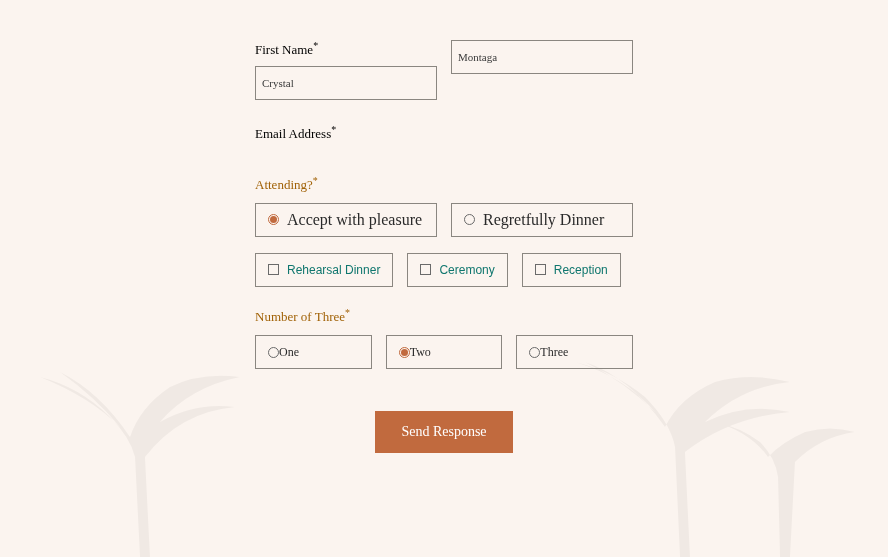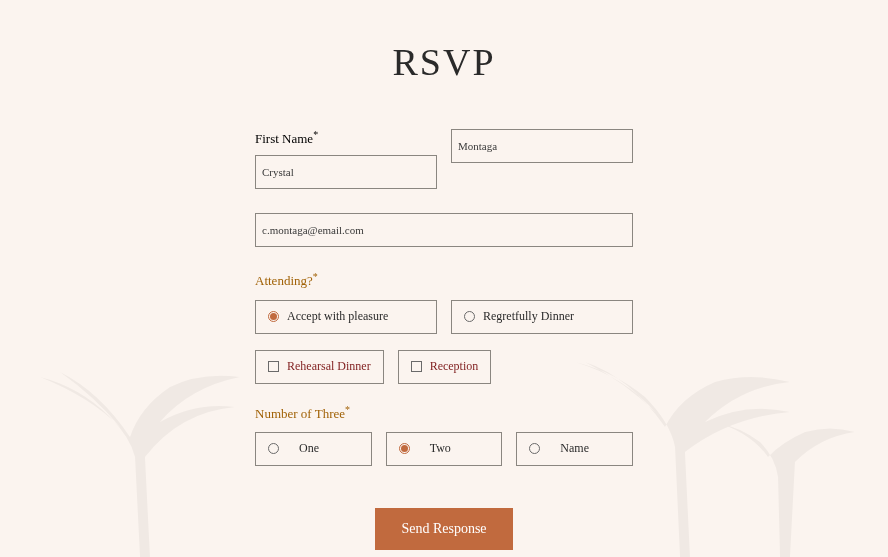--- a/index.html
+++ b/index.html
@@ -88,21 +88,21 @@
       border: 1px solid #8a8680;
       background: transparent;
       padding: 9px 12px;
       display: flex;
       align-items: center;
       gap: 8px;
       cursor: pointer;
       height: 34px;
     }
     .option-box span {
-      font-size: 12px;
+      font-size: 16px;
       color: #2a2a2a;
       font-family: Georgia, serif;
     }
     .radio, .checkbox {
       width: 11px;
       height: 11px;
       border: 1px solid #6a6a6a;
       flex-shrink: 0;
       position: relative;
     }
@@ -135,36 +135,36 @@
       background: transparent;
       padding: 9px 12px;
       display: flex;
       align-items: center;
       gap: 8px;
       cursor: pointer;
       height: 34px;
     }
     .event-box span {
       font-size: 12px;
-      color: #7f1d1d;
-      font-family: Liberation Serif, serif;
+      color: #0f766e;
+      font-family: Liberation Sans, sans-serif;
     }
     .guest-row {
       display: flex;
       gap: 14px;
       margin-bottom: 42px;
     }
     .guest-box {
       flex: 1;
       border: 1px solid #8a8680;
       background: transparent;
       padding: 9px 12px;
       display: flex;
       align-items: center;
-      gap: 20px;
+      gap: 0;
       cursor: pointer;
       height: 34px;
     }
     .guest-box span {
       font-size: 12px;
       color: #2a2a2a;
       font-family: Georgia, serif;
     }
     .submit-btn {
       display: block;
@@ -183,35 +183,34 @@
 
 <svg class="palm-bg" viewBox="0 0 888 280" preserveAspectRatio="xMidYMax slice">
   <g fill="#000">
     <path d="M 140 280 L 135 180 Q 130 160 110 140 Q 80 110 40 100 Q 90 120 120 150 Q 95 120 60 95 Q 100 115 130 160 Q 140 130 170 110 Q 200 95 240 100 Q 190 110 160 145 Q 195 125 235 130 Q 180 135 145 180 L 150 280 Z"></path>
     <path d="M 680 280 L 675 170 Q 670 145 645 120 Q 615 95 575 85 Q 625 100 655 135 Q 625 105 585 85 Q 630 100 665 150 Q 680 120 715 105 Q 750 95 790 105 Q 740 110 705 145 Q 745 125 790 135 Q 730 140 685 175 L 690 280 Z"></path>
     <path d="M 780 280 L 778 200 Q 775 180 760 165 Q 740 150 715 145 Q 750 155 768 180 Q 782 165 805 155 Q 830 148 855 155 Q 820 160 795 185 L 790 280 Z"></path>
   </g>
 </svg>
 
 <div class="container">
-  <h1>RSVP</h1>
 
   <div class="row">
     <div class="field">
       <label><span>First Name</span><span class="req">*</span></label>
       <input type="text" value="Crystal" style="">
     </div>
     <div class="field">
       <input type="text" value="Montaga" style="">
     </div>
   </div>
 
   <div class="row">
     <div class="field full">
-      <input type="email" value="c.montaga@email.com" style="">
+      <label><span>Email Address</span><span class="req">*</span></label>
     </div>
   </div>
 
   <div class="section-label"><span>Attending?</span><span class="req">*</span></div>
   <div class="option-row">
     <div class="option-box">
       <div class="radio selected"></div>
       <span>Accept with pleasure</span>
     </div>
     <div class="option-box">
@@ -220,34 +219,38 @@
     </div>
   </div>
 
   <div class="event-row">
     <div class="event-box">
       <div class="checkbox"></div>
       <span>Rehearsal Dinner</span>
     </div>
     <div class="event-box">
       <div class="checkbox"></div>
+      <span>Ceremony</span>
+    </div>
+    <div class="event-box">
+      <div class="checkbox"></div>
       <span>Reception</span>
     </div>
   </div>
 
   <div class="section-label"><span>Number of Three</span><span class="req">*</span></div>
   <div class="guest-row">
     <div class="guest-box">
       <div class="radio"></div>
       <span>One</span>
     </div>
     <div class="guest-box">
       <div class="radio selected"></div>
       <span>Two</span>
     </div>
     <div class="guest-box">
       <div class="radio"></div>
-      <span>Name</span>
+      <span>Three</span>
     </div>
   </div>
 
   <button class="submit-btn">Send Response</button>
 </div>
 
 </body></html>

